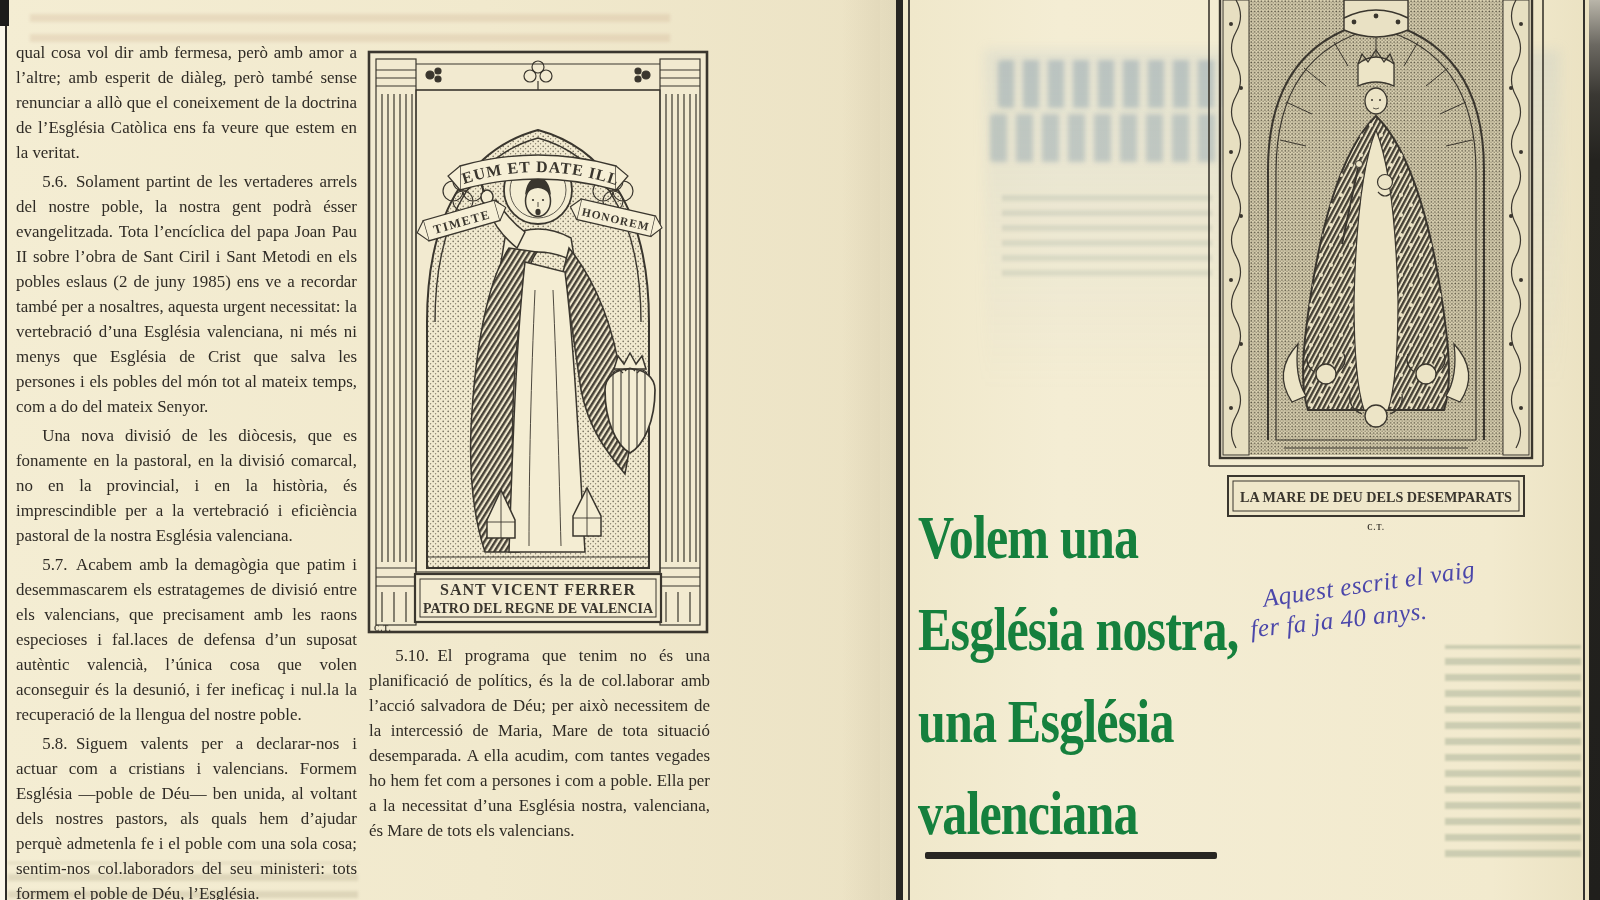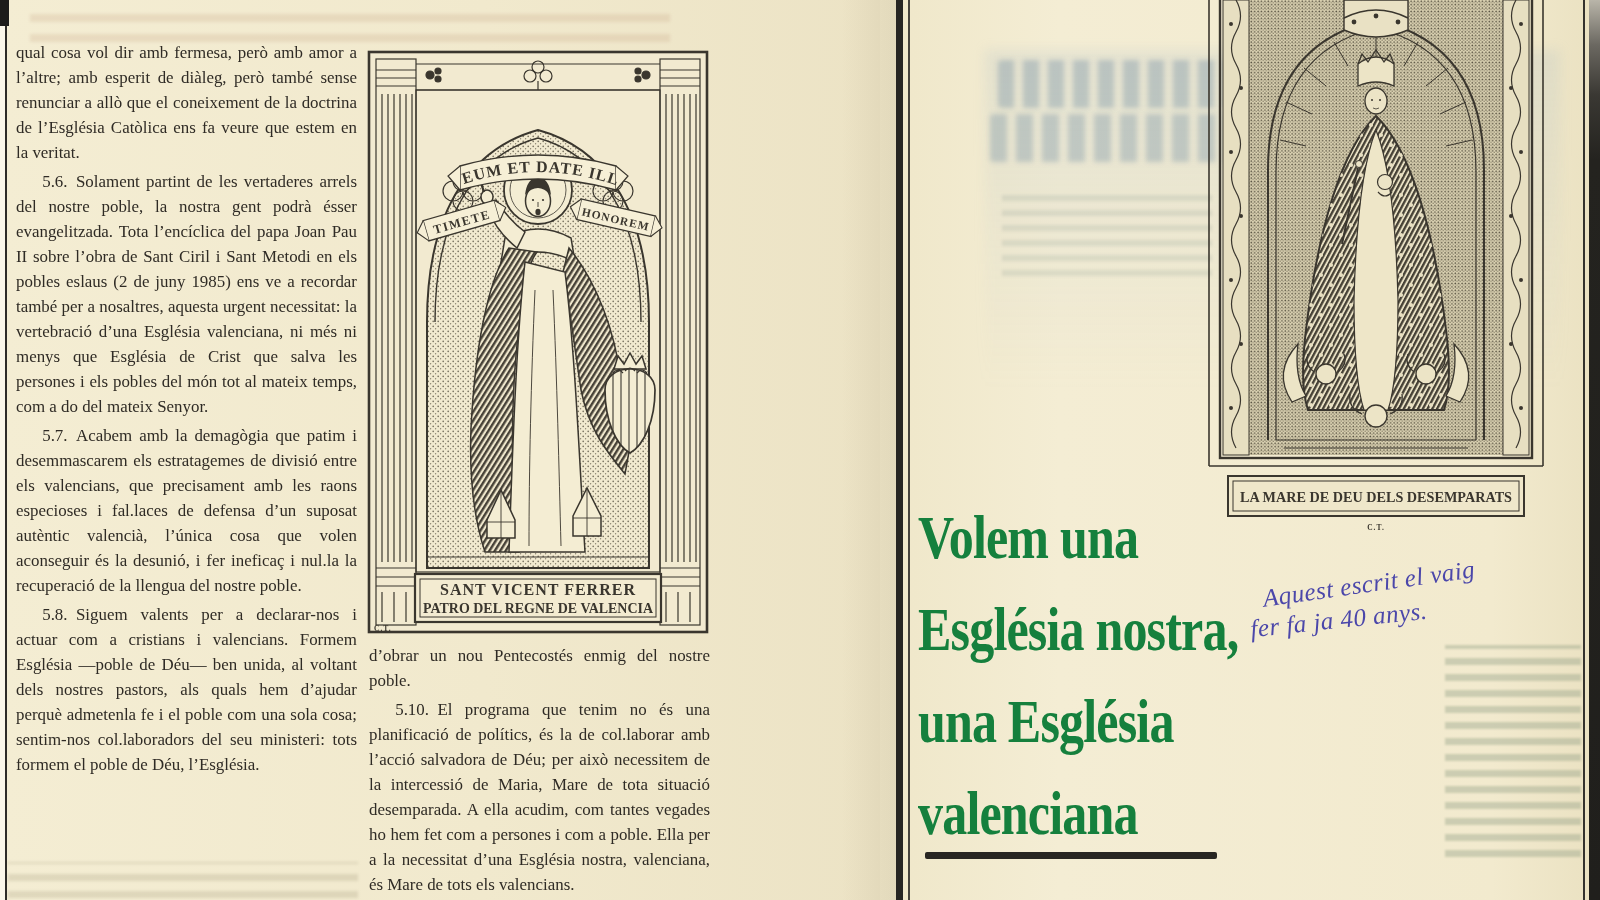--- a/index.html
+++ b/index.html
@@ -72,25 +72,25 @@
 <div class="abs bt bt-bottomleft"></div>
 <div class="abs bt bt-band"></div>
 <div class="abs bt bt-head1"></div>
 <div class="abs bt bt-head2"></div>
 <div class="abs bt bt-lines"></div>
 <div class="abs bt bt-right"></div>
 
 <div class="abs textcol col1">
     <p class="para">qual cosa vol dir amb fermesa, però amb amor a l’altre; amb esperit de diàleg, però també sense renunciar a allò que el coneixement de la doctrina de l’Església Catòlica ens fa veure que estem en la veritat.</p>
     <p class="para ind">5.6. Solament partint de les vertaderes arrels del nostre poble, la nostra gent podrà ésser evangelitzada. Tota l’encíclica del papa Joan Pau II sobre l’obra de Sant Ciril i Sant Metodi en els pobles eslaus (2 de juny 1985) ens ve a recordar també per a nosaltres, aquesta urgent necessitat: la vertebració d’una Església valenciana, ni més ni menys que Església de Crist que salva les persones i els pobles del món tot al mateix temps, com a do del mateix Senyor.</p>
+    <p class="para ind">Una nova divisió de les diòcesis, que es fonamente en la pastoral, en la divisió comarcal, no en la provincial, i en la història, és imprescindible per a la vertebració i eficiència pastoral de la nostra Església valenciana.</p>
     <p class="para ind">5.7. Acabem amb la demagògia que patim i desemmascarem els estratagemes de divisió entre els valencians, que precisament amb les raons especioses i fal.laces de defensa d’un suposat autèntic valencià, l’única cosa que volen aconseguir és la desunió, i fer ineficaç i nul.la la recuperació de la llengua del nostre poble.</p>
     <p class="para ind">5.8. Siguem valents per a declarar-nos i actuar com a cristians i valencians. Formem Església —poble de Déu— ben unida, al voltant dels nostres pastors, als quals hem d’ajudar perquè admetenla fe i el poble com una sola cosa; sentim-nos col.laboradors del seu ministeri: tots formem el poble de Déu, l’Església.</p>
   </div>
 <div class="abs textcol col2">
-    <p class="para">d’obrar un nou Pentecostés enmig del nostre poble.</p>
     <p class="para ind">5.10. El programa que tenim no és una planificació de polítics, és la de col.laborar amb l’acció salvadora de Déu; per això necessitem de la intercessió de Maria, Mare de tota situació desemparada. A ella acudim, com tantes vegades ho hem fet com a persones i com a poble. Ella per a la necessitat d’una Església nostra, valenciana, és Mare de tots els valencians.</p>
   </div>
 
 <div class="abs illus1">
 <svg viewBox="0 0 342 584" width="342" height="584">
   <defs>
     <pattern id="stip" width="5" height="5" patternUnits="userSpaceOnUse">
       <circle cx="1.2" cy="1.3" r="0.85" fill="#79725f"></circle>
       <circle cx="3.6" cy="3.8" r="0.7" fill="#8a8270"></circle>
     </pattern>

